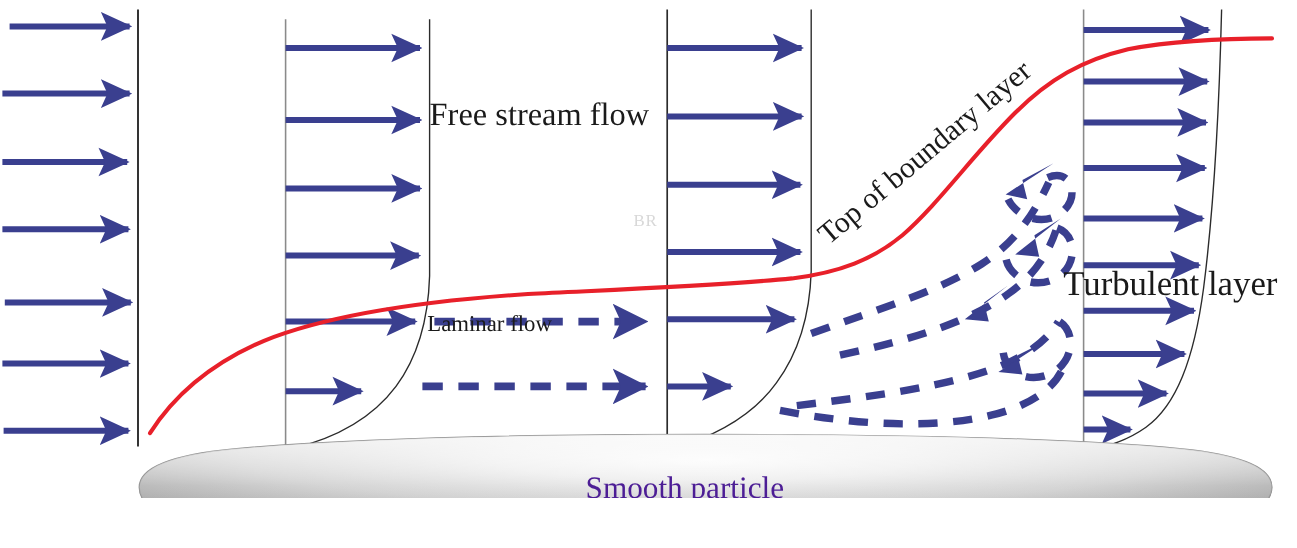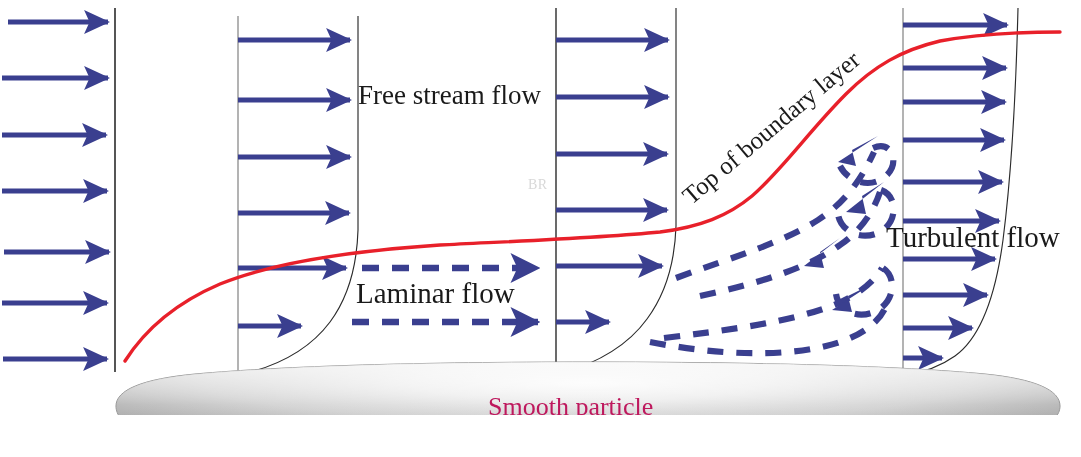--- a/index.html
+++ b/index.html
@@ -33,40 +33,40 @@
     line-height: 1.12;
   }
   #label-free-stream {
     left: 358px;
     top: 80px;
     font-size: 27px;
     text-align: center;
   }
   #label-laminar {
     left: 356px;
-    top: 277px;
-    font-size: 29px;
+    top: 260px;
+    font-size: 19px;
   }
   #label-turbulent {
     left: 886px;
     top: 221px;
     font-size: 29px;
   }
   #label-top-bl {
     left: 695px;
     top: 182px;
     font-size: 25px;
     transform-origin: left bottom;
     transform: rotate(-40deg);
   }
   #label-smooth-particle {
     left: 488px;
     top: 392px;
     font-size: 26px;
-    color: #be185d;
+    color: #4c1d95;
   }
   #watermark-br {
     left: 528px;
     top: 177px;
     font-size: 14px;
     color: #d8d8d8;
     letter-spacing: 0.5px;
   }
 </style>
 </head>
@@ -214,21 +214,21 @@
                C 285 366, 420 362, 588 362 Z" fill="url(#particleSheen)" stroke="none"></path>
     </g>
   </svg>
 
   <div class="lbl" id="label-free-stream">
     <div>Free stream flow</div>
   </div>
 
   <div class="lbl" id="label-laminar">Laminar flow</div>
 
-  <div class="lbl" id="label-turbulent">Turbulent flow</div>
+  <div class="lbl" id="label-turbulent">Turbulent layer</div>
 
   <div class="lbl" id="label-top-bl">Top of boundary layer</div>
 
   <div class="lbl" id="label-smooth-particle">Smooth particle</div>
 
   <div class="lbl" id="watermark-br">BR</div>
 
 </div>
 
 </body></html>

